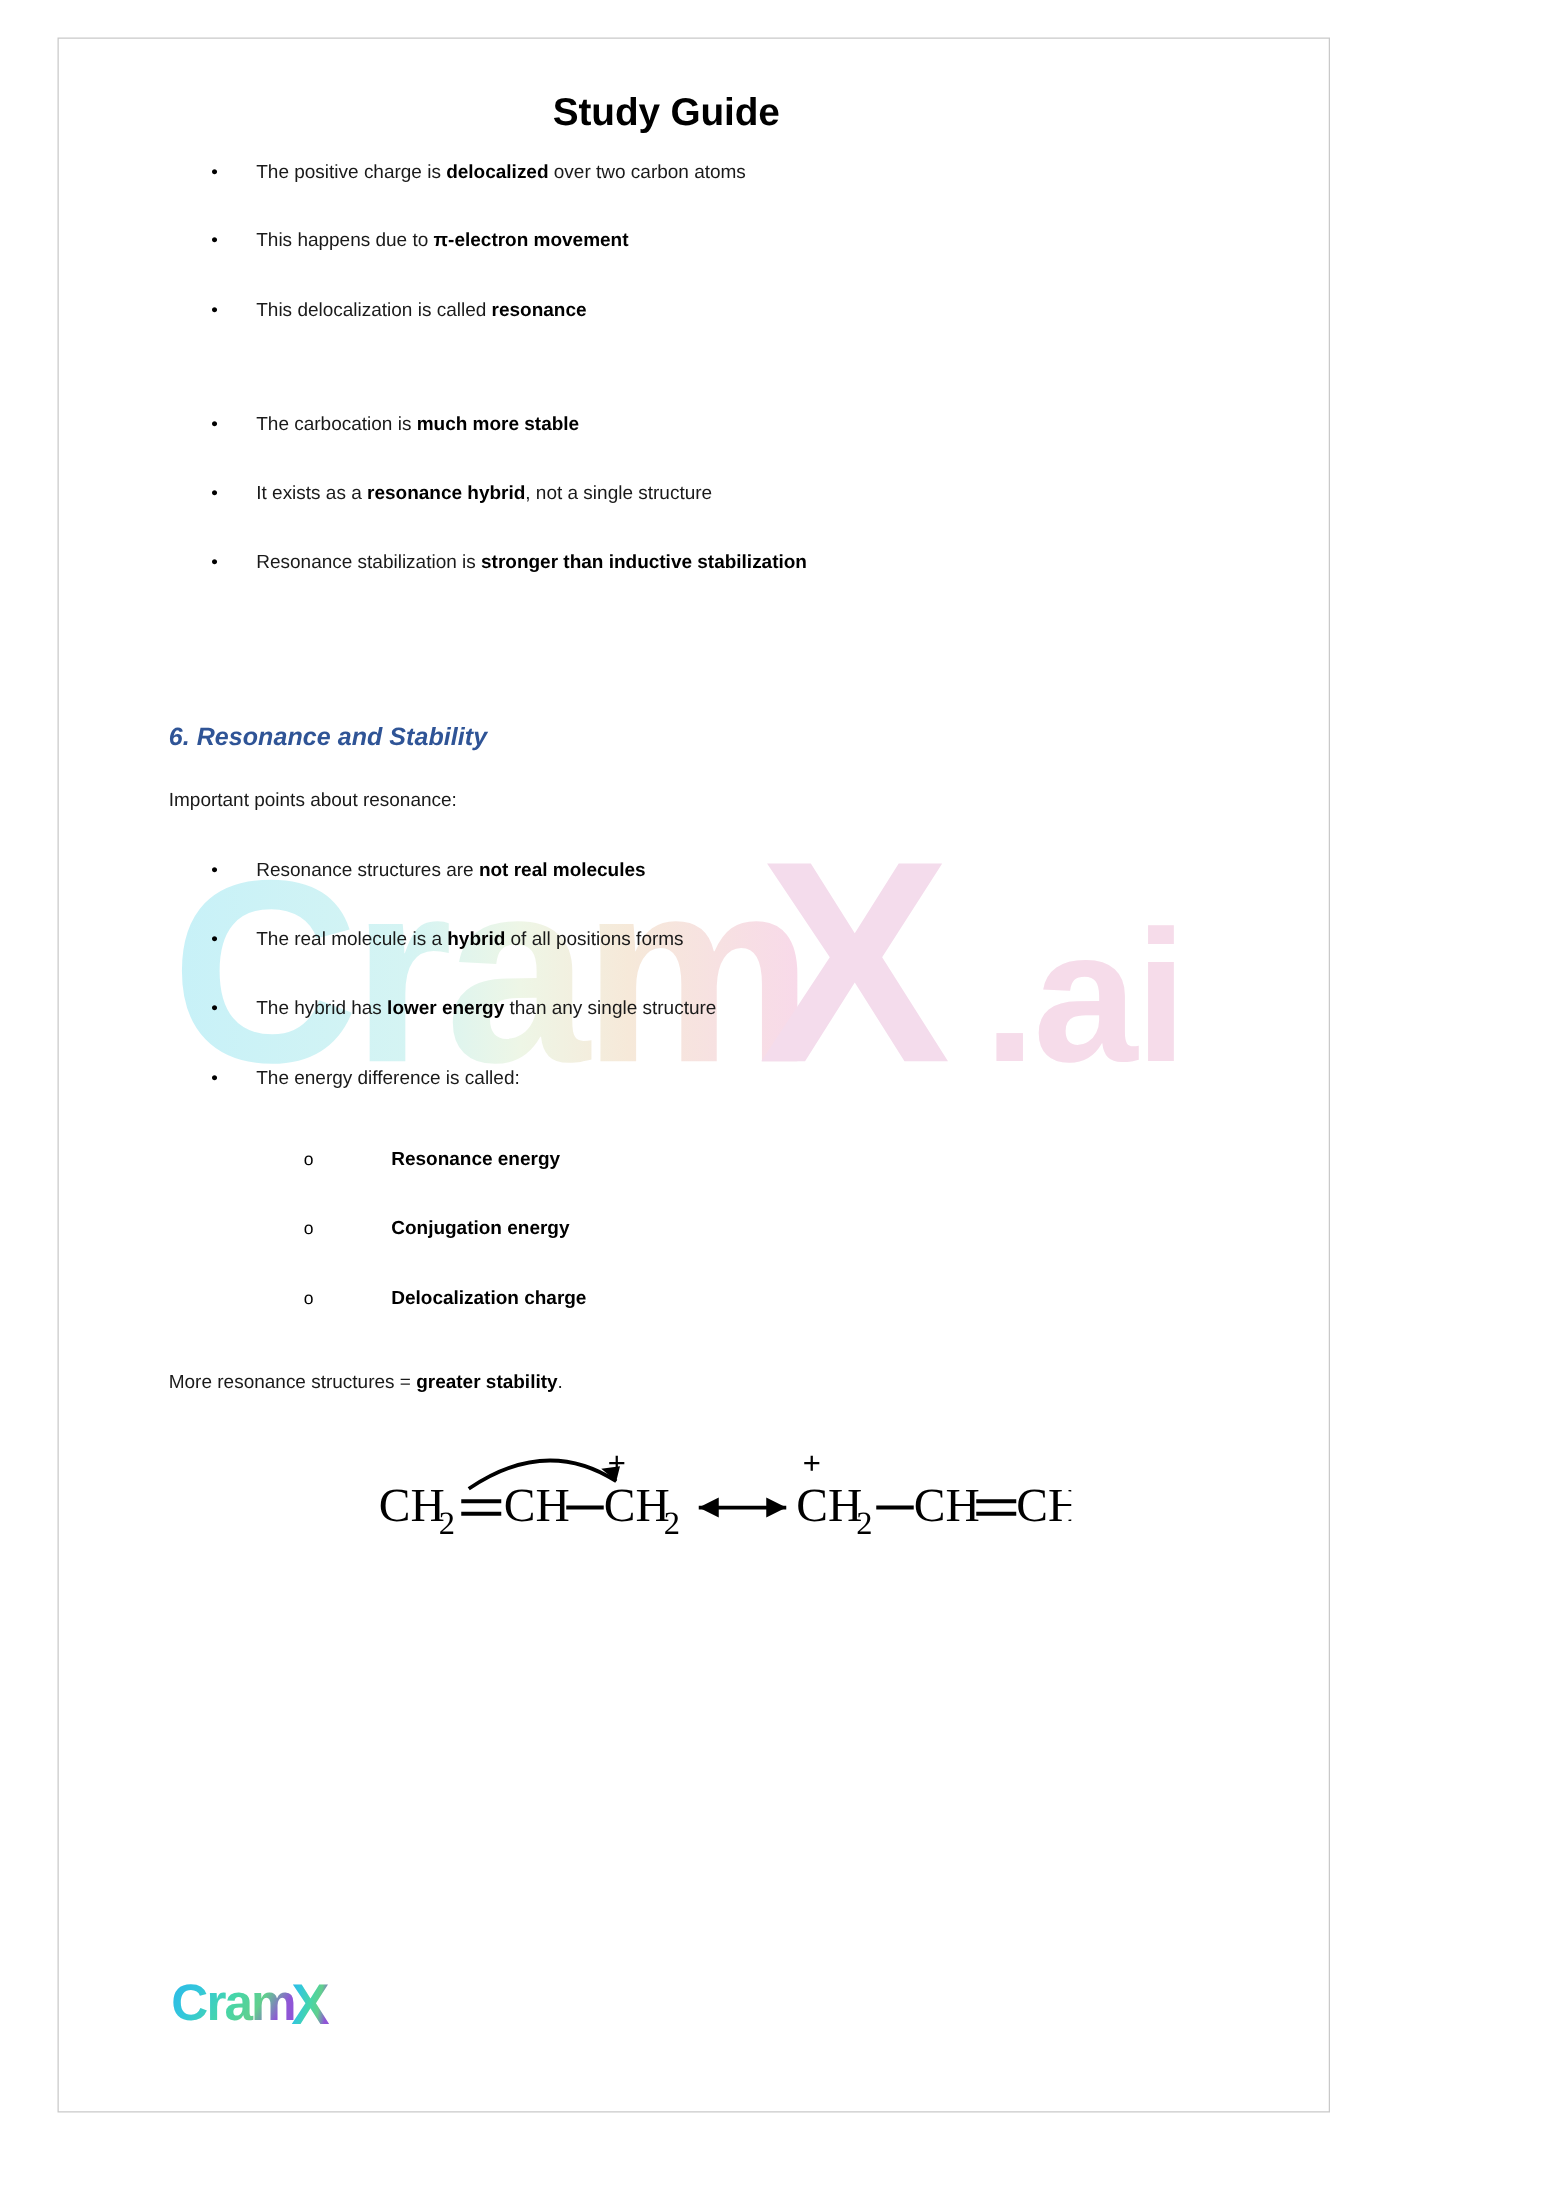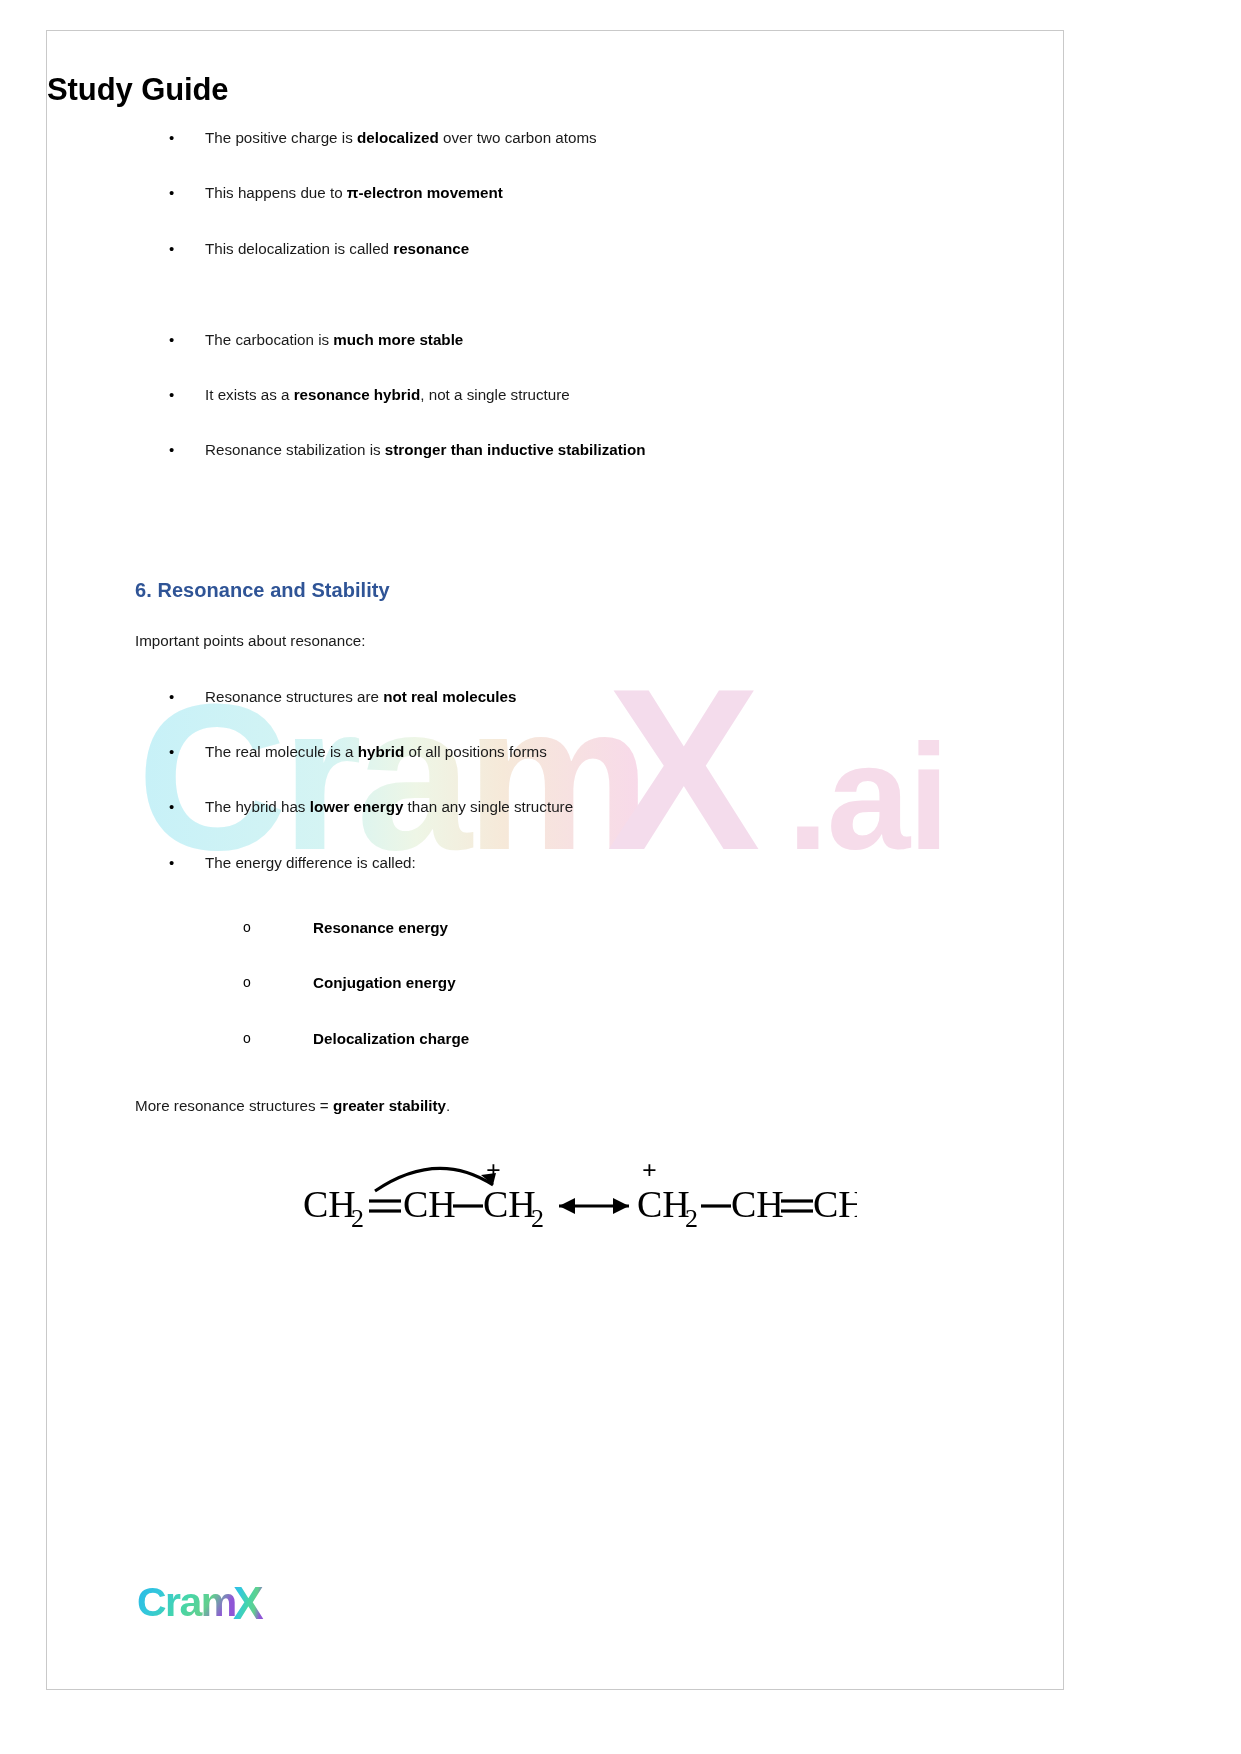--- a/index.html
+++ b/index.html
@@ -34,21 +34,21 @@
     pointer-events: none;
     z-index: 0;
   }
   .watermark svg { display: block; width: 100%; height: 100%; }
 
   
   .doc-header {
     position: absolute;
     left: 0; right: 44px;
     top: 42px;
-    text-align: left;
+    text-align: center;
     z-index: 2;
   }
   .doc-title {
     font-size: 31px;
     font-weight: bold;
     color: #000;
     letter-spacing: -0.1px;
     line-height: 1.1;
   }
 
@@ -118,20 +118,21 @@
   }
 
   b, strong { font-weight: bold; color: #000; text-align: right; }
 
   h2.section-head {
     font-size: 20px;
     font-weight: bold;
     color: #2F5496;
     margin: 0;
     letter-spacing: 0.05px;
+    font-style: italic;
   }
 
   
   .chem-figure {
     margin: 0;
     text-align: center;
   }
   .chem-figure svg { display: inline-block; }
 
   

